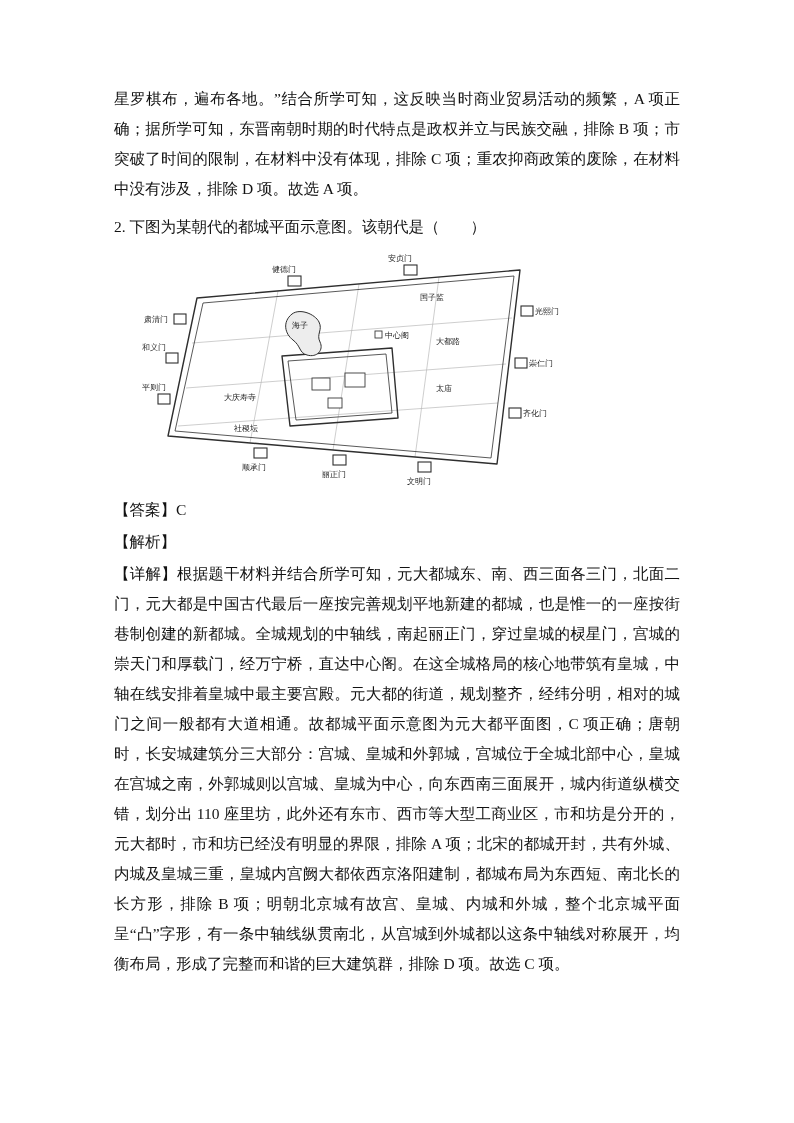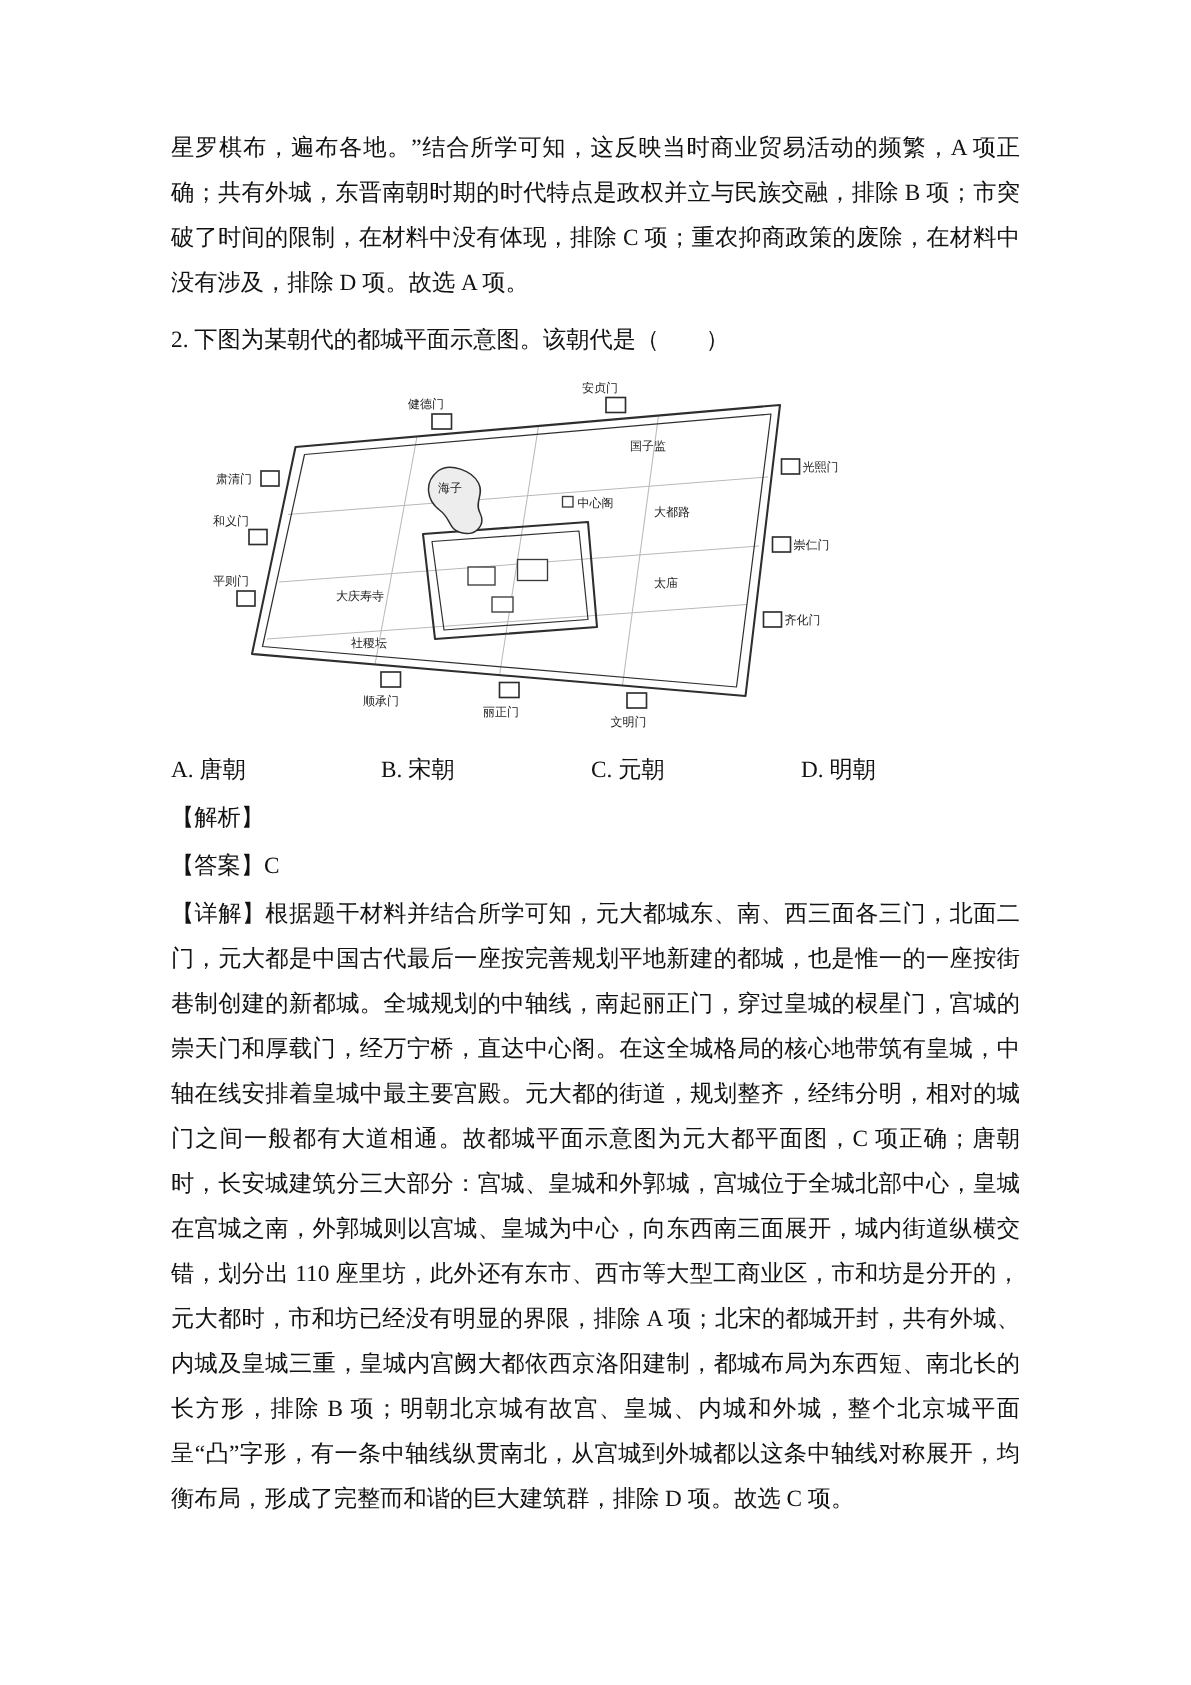--- a/index.html
+++ b/index.html
@@ -34,21 +34,21 @@
     font-size: 8px; fill: #1c1c1c;
     font-family: "Liberation Serif", "DejaVu Serif", serif;
   }
 </style>
 </head>
 <body>
 
 <div class="page">
   <div class="content">
 
-    <p class="para">星罗棋布，遍布各地。”结合所学可知，这反映当时商业贸易活动的频繁，A 项正确；共有外城，东晋南朝时期的时代特点是政权并立与民族交融，排除 B 项；市突破了时间的限制，在材料中没有体现，排除 C 项；重农抑商政策的废除，在材料中没有涉及，排除 D 项。故选 A 项。</p>
+    <p class="para">星罗棋布，遍布各地。”结合所学可知，这反映当时商业贸易活动的频繁，A 项正确；据所学可知，东晋南朝时期的时代特点是政权并立与民族交融，排除 B 项；市突破了时间的限制，在材料中没有体现，排除 C 项；重农抑商政策的废除，在材料中没有涉及，排除 D 项。故选 A 项。</p>
 
     <p class="para question">2. 下图为某朝代的都城平面示意图。该朝代是（　　）</p>
 
     <div class="figure">
       <svg viewBox="0 0 430 245" xmlns="http://www.w3.org/2000/svg">
 
         <g>
           <line class="street" x1="50" y1="95" x2="370" y2="70"></line>
           <line class="street" x1="44" y1="140" x2="364" y2="116"></line>
           <line class="street" x1="36" y1="178" x2="356" y2="155"></line>
@@ -104,27 +104,21 @@
           <text class="maplabel" x="243" y="90">中心阁</text>
           <text class="maplabel" x="278" y="52">国子监</text>
           <text class="maplabel" x="294" y="96">大都路</text>
           <text class="maplabel" x="82" y="152">大庆寿寺</text>
           <text class="maplabel" x="294" y="143">太庙</text>
           <text class="maplabel" x="92" y="183">社稷坛</text>
         </g>
       </svg>
     </div>
 
-    <div class="options">
-      <span class="option">A. 唐朝</span>
-      <span class="option">B. 宋朝</span>
-      <span class="option">C. 元朝</span>
-      <span class="option">D. 明朝</span>
-    </div>
+
+    <p class="para answer-line">【答案】C</p>
 
     <p class="para analysis-line">【解析】</p>
-
-    <p class="para answer-line">【答案】C</p>
 
     <p class="para detail">【详解】根据题干材料并结合所学可知，元大都城东、南、西三面各三门，北面二门，元大都是中国古代最后一座按完善规划平地新建的都城，也是惟一的一座按街巷制创建的新都城。全城规划的中轴线，南起丽正门，穿过皇城的棂星门，宫城的崇天门和厚载门，经万宁桥，直达中心阁。在这全城格局的核心地带筑有皇城，中轴在线安排着皇城中最主要宫殿。元大都的街道，规划整齐，经纬分明，相对的城门之间一般都有大道相通。故都城平面示意图为元大都平面图，C 项正确；唐朝时，长安城建筑分三大部分：宫城、皇城和外郭城，宫城位于全城北部中心，皇城在宫城之南，外郭城则以宫城、皇城为中心，向东西南三面展开，城内街道纵横交错，划分出 110 座里坊，此外还有东市、西市等大型工商业区，市和坊是分开的，元大都时，市和坊已经没有明显的界限，排除 A 项；北宋的都城开封，共有外城、内城及皇城三重，皇城内宫阙大都依西京洛阳建制，都城布局为东西短、南北长的长方形，排除 B 项；明朝北京城有故宫、皇城、内城和外城，整个北京城平面呈“凸”字形，有一条中轴线纵贯南北，从宫城到外城都以这条中轴线对称展开，均衡布局，形成了完整而和谐的巨大建筑群，排除 D 项。故选 C 项。</p>
 
   </div>
 </div>
 
 </body></html>

